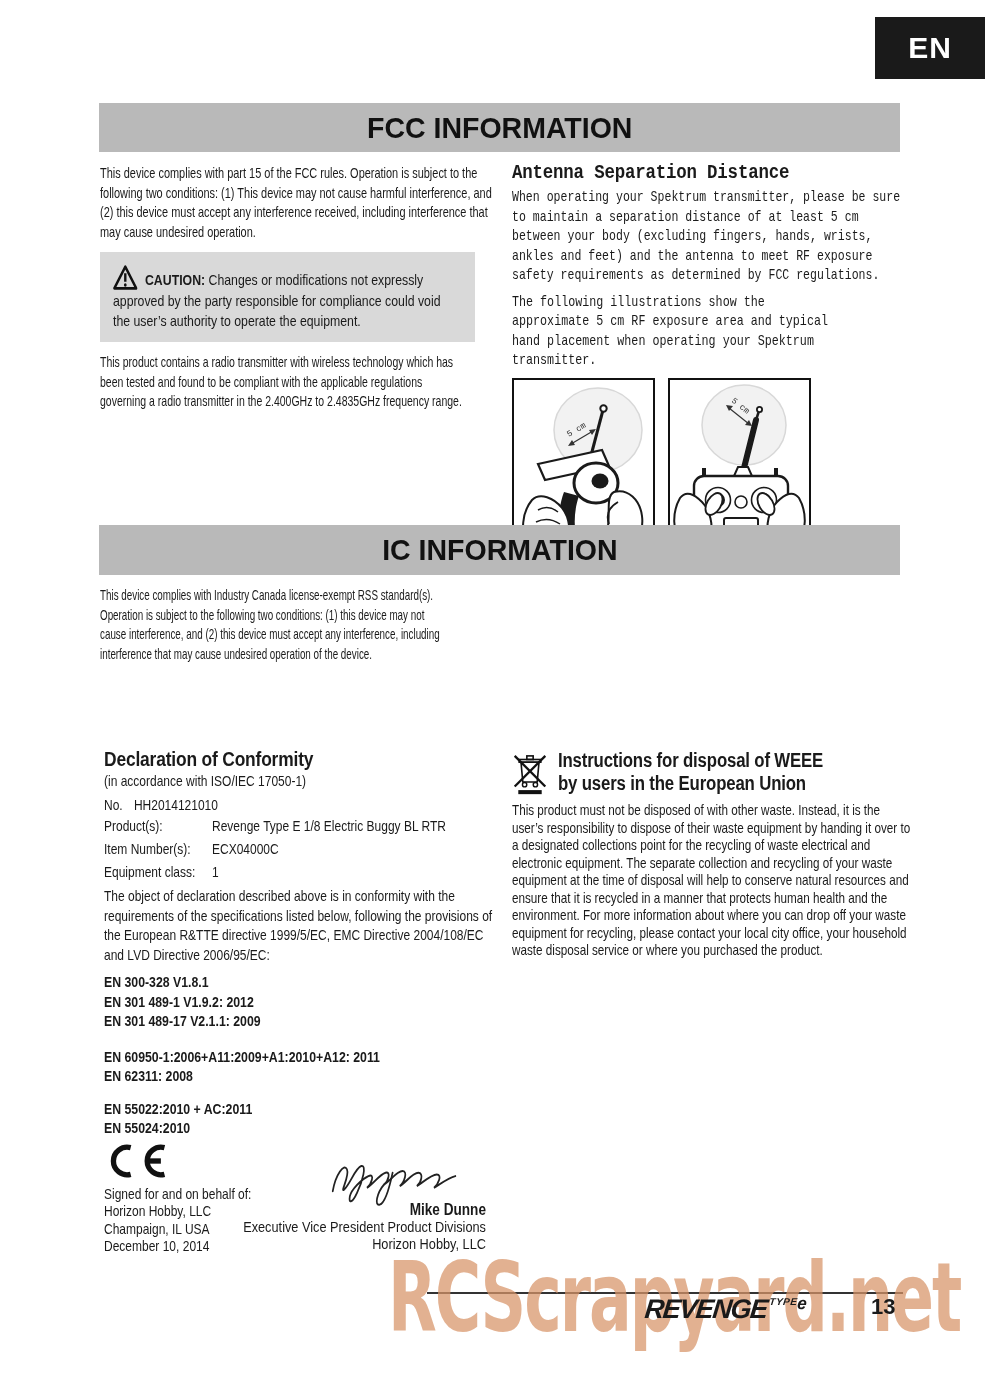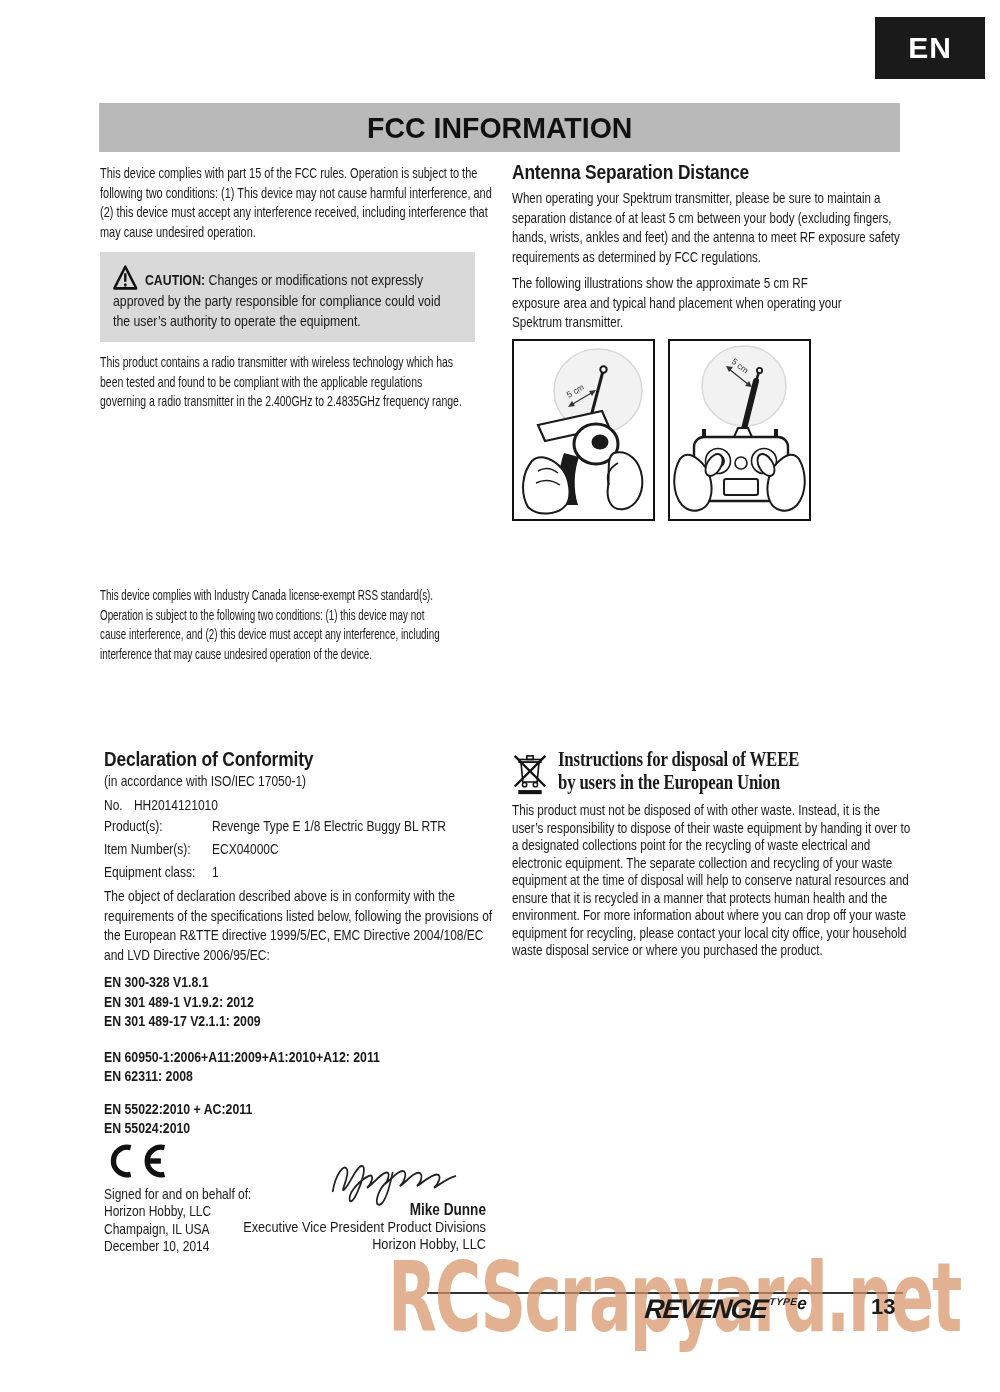--- a/index.html
+++ b/index.html
@@ -13,21 +13,21 @@
   .bar{background:#b9b9b9;color:#111;display:flex;align-items:center;justify-content:center;}
   .bar span{display:inline-block;font-weight:bold;transform:scaleX(0.95);white-space:nowrap;}
   .bar-fcc{left:99px;top:103px;width:801px;height:49px;font-size:30px;}
   .bar-ic{left:99px;top:525px;width:801px;height:50px;font-size:30px;}
   .bar-eu{left:99px;top:692px;width:801px;height:46px;font-size:29px;}
   
   .sc{transform-origin:left top;line-height:19.5px;font-size:15px;}
   p{margin:0;}
   
   .fcc-left{left:100px;top:163px;width:400px;}
-  .fcc-right{left:512px;top:161px;width:400px;}
+  .fcc-right{left:512px;top:161px;width:400px;font-family:Liberation Mono, monospace;}
   .h-sec{font-size:20px;font-weight:bold;margin:0 0 4px 0;transform:scaleX(0.87);transform-origin:left top;white-space:nowrap;letter-spacing:-0.2px;}
   .caution-box{background:#d9d9d9;width:375px;margin-top:11px;padding:12px 0 12px 13px;box-sizing:border-box;}
   .caution-box svg{vertical-align:-6px;margin-right:9px;}
   .b{font-weight:bold;}
   .figs{display:flex;gap:13px;margin-top:7px;}
   .figbox{width:143px;height:182px;border:2.5px solid #111;box-sizing:border-box;background:#fff;}
   .ic-para{left:100px;top:585px;width:400px;}
   .eu-left{left:104px;top:748px;width:405px;}
   .eu-right{left:512px;top:748px;width:404px;}
   .doc-sub{font-size:15px;}
@@ -36,21 +36,21 @@
   .doc-rows{margin-top:3px;}
   .doc-row{display:flex;line-height:17px;margin-bottom:6px;}
   .doc-row .lbl{width:135px;flex:0 0 135px;}
   .std{font-weight:bold;line-height:19.5px;}
   .g1{margin-top:8px;} .g2{margin-top:16px;} .g3{margin-top:13px;}
   .ce{margin-top:5px;}
   .signed{margin-top:2px;line-height:17.5px;}
   .sig-block{left:196px;top:1156px;width:290px;text-align:right;transform:scaleX(0.85);transform-origin:right top;line-height:17px;font-size:15px;}
   .sig-block svg{margin:0 14px -10px 0;}
   .signer-name{font-weight:bold;font-size:16px;}
-  .weee-head{display:flex;align-items:flex-start;font-family:Liberation Serif, serif;}
+  .weee-head{display:flex;align-items:flex-end;}
   .weee-head svg{flex:0 0 36px;margin:3px 10px 0 0;}
   .weee-title{font-size:20px;font-weight:bold;line-height:23px;transform:scaleX(0.84);transform-origin:left top;white-space:nowrap;letter-spacing:-0.2px;}
   
   .footer-rule{left:427px;top:1292px;width:476px;height:1.5px;background:#333;z-index:1;}
   .brand{left:645px;top:1294px;z-index:5;white-space:nowrap;font-style:italic;font-weight:bold;transform:skewX(-6deg);}
   .brand .main{font-size:27px;letter-spacing:-1.5px;}
   .brand .typ{font-size:10px;letter-spacing:0.5px;vertical-align:13px;margin-left:2px;}
   .brand .e{font-size:17px;vertical-align:9px;}
   .page-num{left:871px;top:1294px;font-size:22px;font-weight:bold;z-index:5;}
   .watermark{left:388px;top:1242px;z-index:4;font-family:"DejaVu Sans",sans-serif;font-weight:bold;
@@ -136,20 +136,23 @@
           <rect x="54" y="138" width="34" height="16" rx="2" fill="#fff" stroke="#1a1a1a" stroke-width="2"></rect>
           <path d="M10,118 C2,132 2,152 12,164 C22,174 36,170 40,158 C44,146 40,130 32,122 C24,114 16,110 10,118 Z" fill="#fff" stroke="#1a1a1a" stroke-width="2"></path>
           <ellipse cx="44" cy="124" rx="7" ry="12" transform="rotate(30 44 124)" fill="#fff" stroke="#1a1a1a" stroke-width="1.8"></ellipse>
           <path d="M129,118 C137,132 137,152 127,164 C117,174 103,170 99,158 C95,146 99,130 107,122 C115,114 123,110 129,118 Z" fill="#fff" stroke="#1a1a1a" stroke-width="2"></path>
           <ellipse cx="96" cy="124" rx="7" ry="12" transform="rotate(-30 96 124)" fill="#fff" stroke="#1a1a1a" stroke-width="1.8"></ellipse>
         </svg>
       </div>
     </div>
   </div>
 
+  <div class="abs bar bar-ic">
+    <span>IC INFORMATION</span>
+  </div>
 
   <div class="abs ic-para">
     <p class="sc" style="width:530px;transform:scaleX(0.655);">This device complies with Industry Canada license-exempt RSS standard(s). Operation is subject to the following two conditions: (1) this device may not cause interference, and (2) this device must accept any interference, including interference that may cause undesired operation of the device.</p>
   </div>
 
 
   <div class="abs eu-left">
     <h3 class="h-sec" style="margin-bottom:1px;">Declaration of Conformity</h3>
     <div class="sc doc-sub" style="width:380px;transform:scaleX(0.8);line-height:18px;">(in accordance with ISO/IEC 17050-1)</div>
 

